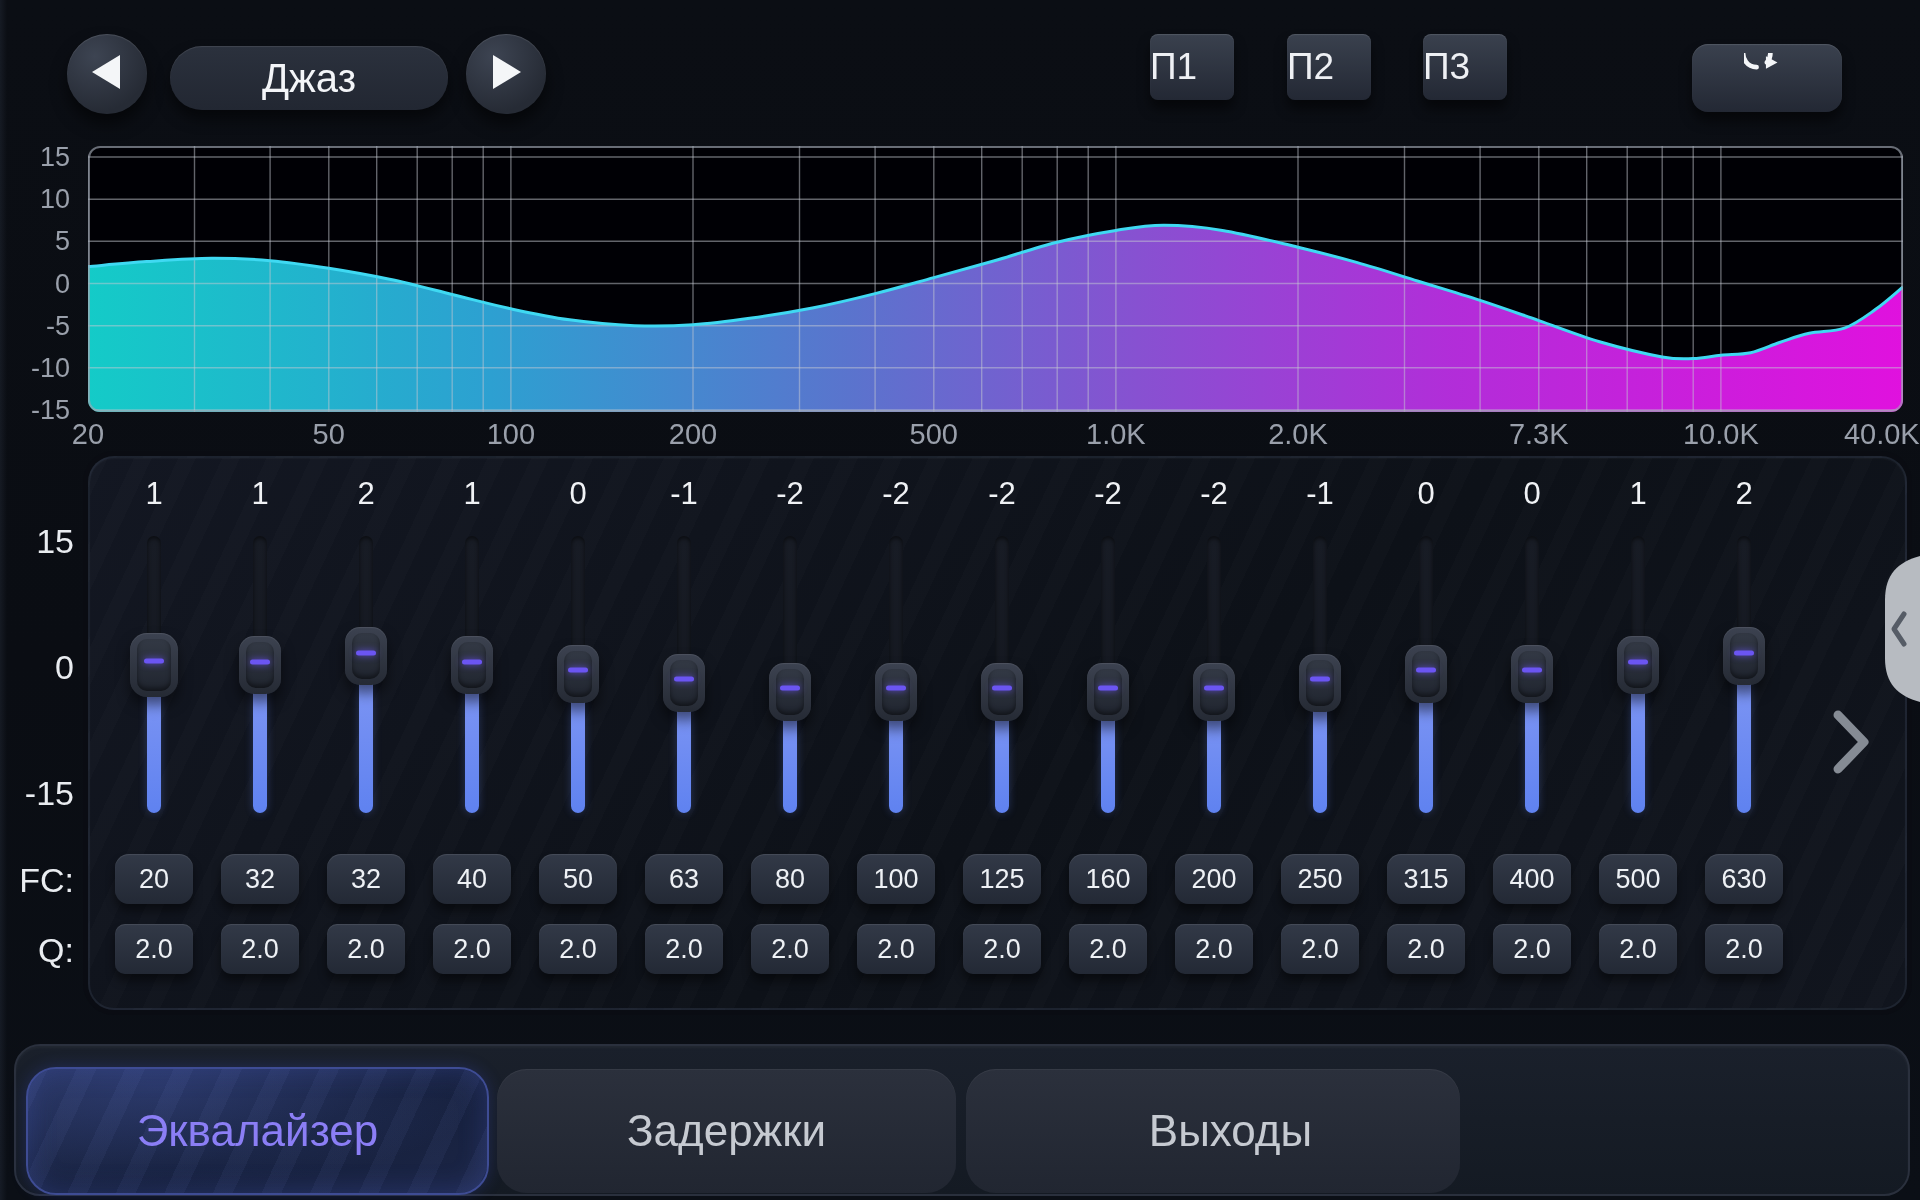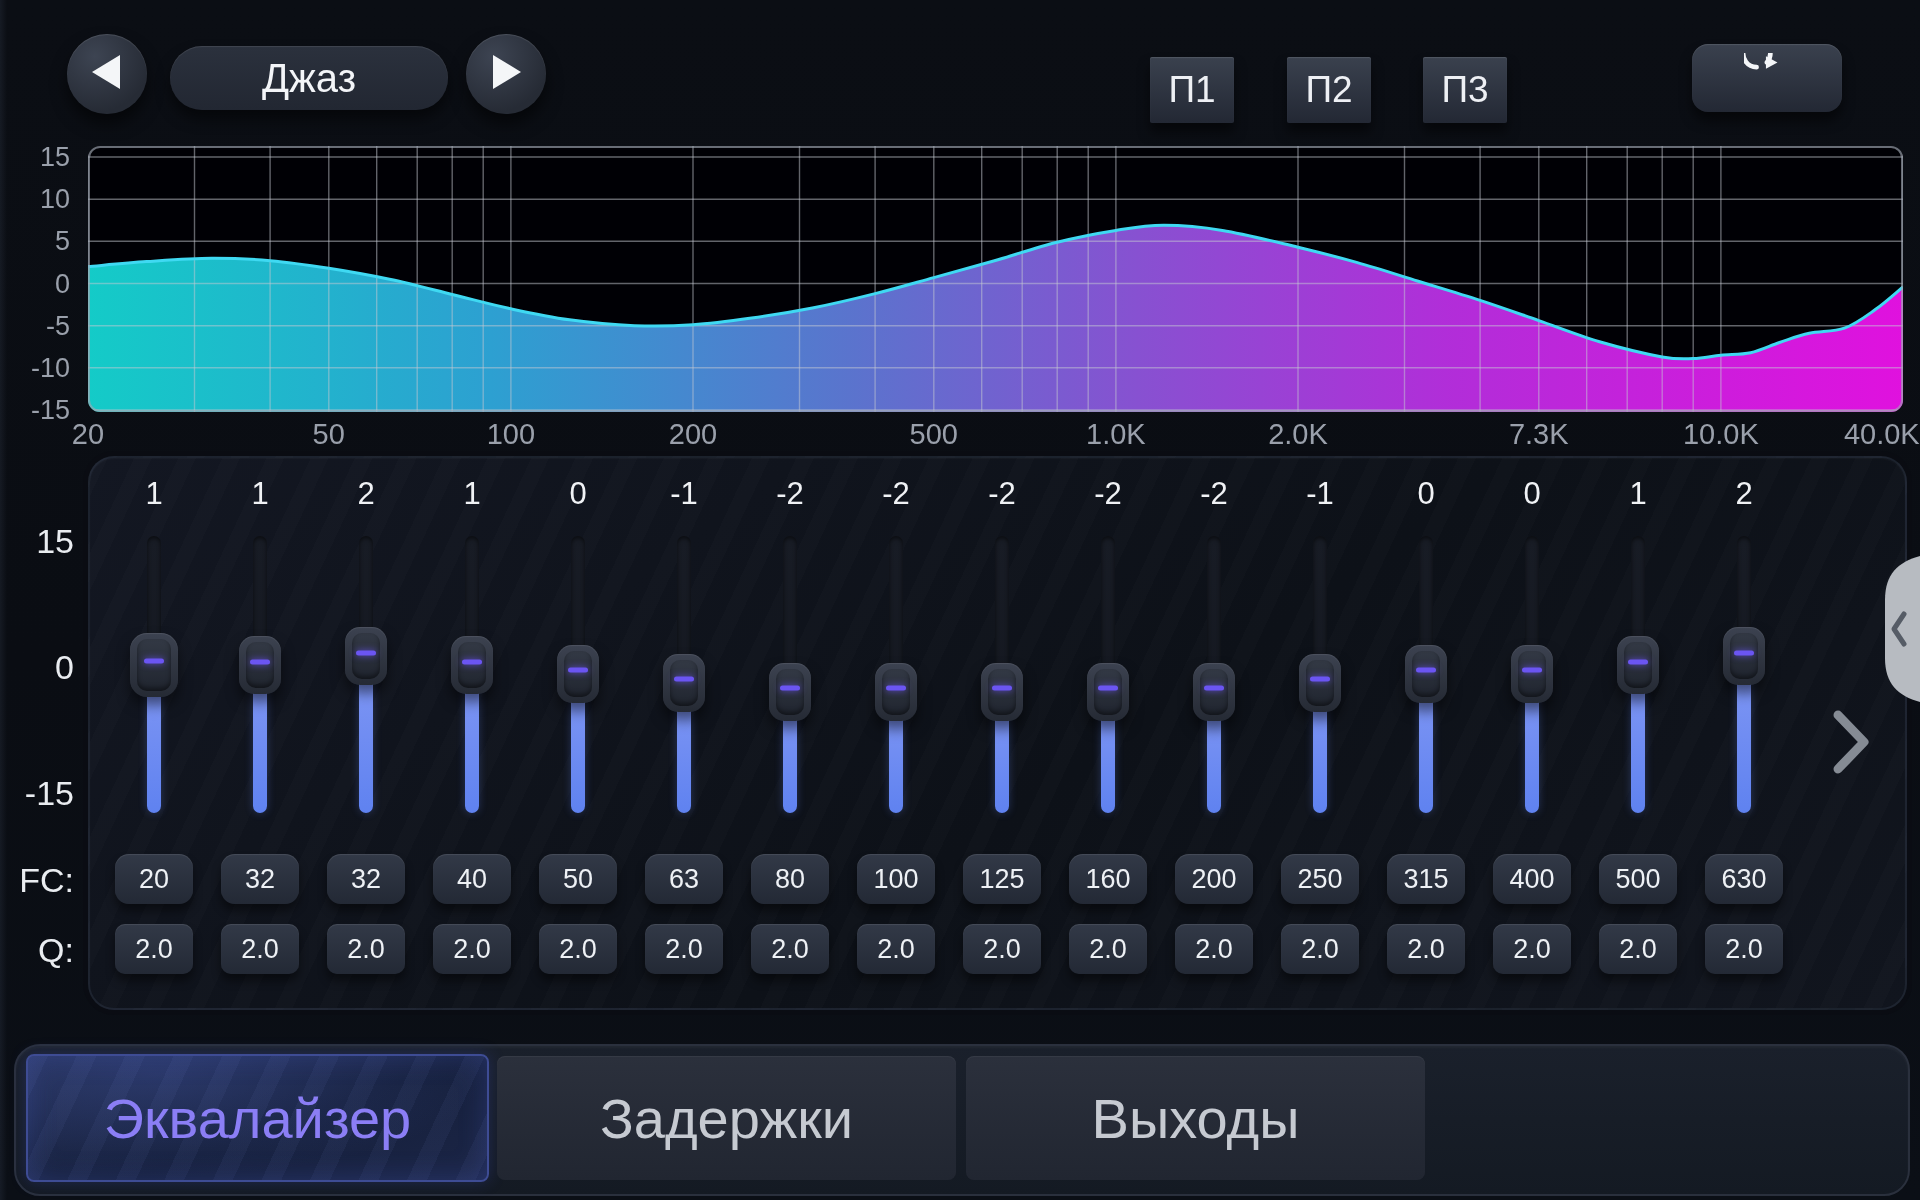--- a/index.html
+++ b/index.html
@@ -11,24 +11,24 @@
 
   
   .circle-btn{position:absolute;width:80px;height:80px;border-radius:50%;
     background:radial-gradient(circle at 35% 28%,#3d4452,#262b35 72%);
     box-shadow:0 10px 16px rgba(0,0,0,.55), inset 0 1px 1px rgba(255,255,255,.12);
     display:flex;align-items:center;justify-content:center;cursor:pointer;}
   .preset-pill{position:absolute;left:170px;top:46px;width:278px;height:64px;border-radius:32px;
     background:linear-gradient(180deg,#2b313d,#222732);
     box-shadow:inset 0 1px 1px rgba(255,255,255,.10),0 9px 14px rgba(0,0,0,.5);
     display:flex;align-items:center;justify-content:center;font-size:40px;color:#f3f5f8;}
-  .mem-btn{position:absolute;top:57px;width:84px;height:66px;border-radius:2px;
+  .mem-btn{position:absolute;top:34px;width:84px;height:66px;border-radius:8px;
     background:linear-gradient(180deg,#3a414e,#232834);
     box-shadow:inset 0 1px 1px rgba(255,255,255,.12),0 9px 12px rgba(0,0,0,.5);
-    display:flex;align-items:center;justify-content:center;font-size:37px;color:#eef0f4;}
+    display:flex;align-items:center;justify-content:flex-start;font-size:37px;color:#eef0f4;}
   .reset-btn{position:absolute;left:1692px;top:44px;width:150px;height:68px;border-radius:16px;
     background:linear-gradient(180deg,#3a414e,#232834);
     box-shadow:inset 0 1px 1px rgba(255,255,255,.12),0 9px 12px rgba(0,0,0,.5);
     display:flex;align-items:center;justify-content:center;}
 
   
   .plot{position:absolute;left:88px;top:146px;width:1815px;height:266px;}
   .ylabels{position:absolute;left:0;top:146px;width:74px;height:266px;}
   .ylab{position:absolute;right:4px;width:70px;text-align:right;font-size:27px;color:#9aa0ab;line-height:30px;}
   .xlabels{position:absolute;left:88px;top:414px;width:1815px;height:36px;}
@@ -62,24 +62,24 @@
     box-shadow:inset 0 1px 1px rgba(255,255,255,.10),0 7px 10px rgba(0,0,0,.45);
     display:flex;align-items:center;justify-content:center;font-size:27px;color:#eef1f5;}
   .chip.fc{top:396px;} .chip.q{top:466px;border-radius:10px;}
   .more-bands{position:absolute;left:1742px;top:252px;width:40px;height:64px;cursor:pointer;}
   .pull-tab{position:absolute;left:1862px;top:556px;width:58px;height:146px;cursor:pointer;}
 
   
   .tab-bar{position:absolute;left:14px;top:1044px;width:1892px;height:148px;border-radius:26px;
     border:2px solid #2a303d;background:linear-gradient(180deg,#1a202b,#141a23);
     box-shadow:inset 0 2px 3px rgba(255,255,255,.04);}
-  .tab{position:absolute;top:10px;width:459px;height:124px;border-radius:8px;
+  .tab{position:absolute;top:23px;width:459px;height:124px;border-radius:30px;
     background:linear-gradient(180deg,#2b303c,#212631);
     box-shadow:inset 0 1px 1px rgba(255,255,255,.06);
-    display:flex;align-items:center;justify-content:center;font-size:56px;color:#c6cad1;cursor:pointer;}
+    display:flex;align-items:center;justify-content:center;font-size:44px;color:#c6cad1;cursor:pointer;}
   .tab.active{
     background:
       repeating-linear-gradient(115deg,rgba(150,170,255,.05) 0 18px,rgba(0,0,0,0) 18px 44px),
       radial-gradient(130% 150% at 28% 15%,rgba(95,120,230,.22),rgba(0,0,0,0) 55%),
       linear-gradient(160deg,#202b4d,#16203c 55%,#1b2546);
     border:2px solid #3e4c94;margin:-2px;
     box-shadow:inset 0 0 28px rgba(85,105,225,.25),0 0 16px rgba(60,80,200,.28);
     color:var(--accent);}
 </style>
 </head>
@@ -417,18 +417,18 @@
     </svg>
   </div>
 
   <div class="tab-bar">
     <div class="tab active" style="left:12px;">
         <span>Эквалайзер</span>
       </div>
     <div class="tab" style="left:481px;">
         <span>Задержки</span>
       </div>
-    <div class="tab" style="left:950px;">
+    <div class="tab" style="left:950px;padding-left:35px;">
         <span>Выходы</span>
       </div>
   </div>
 
 </div>
 
 </body></html>

